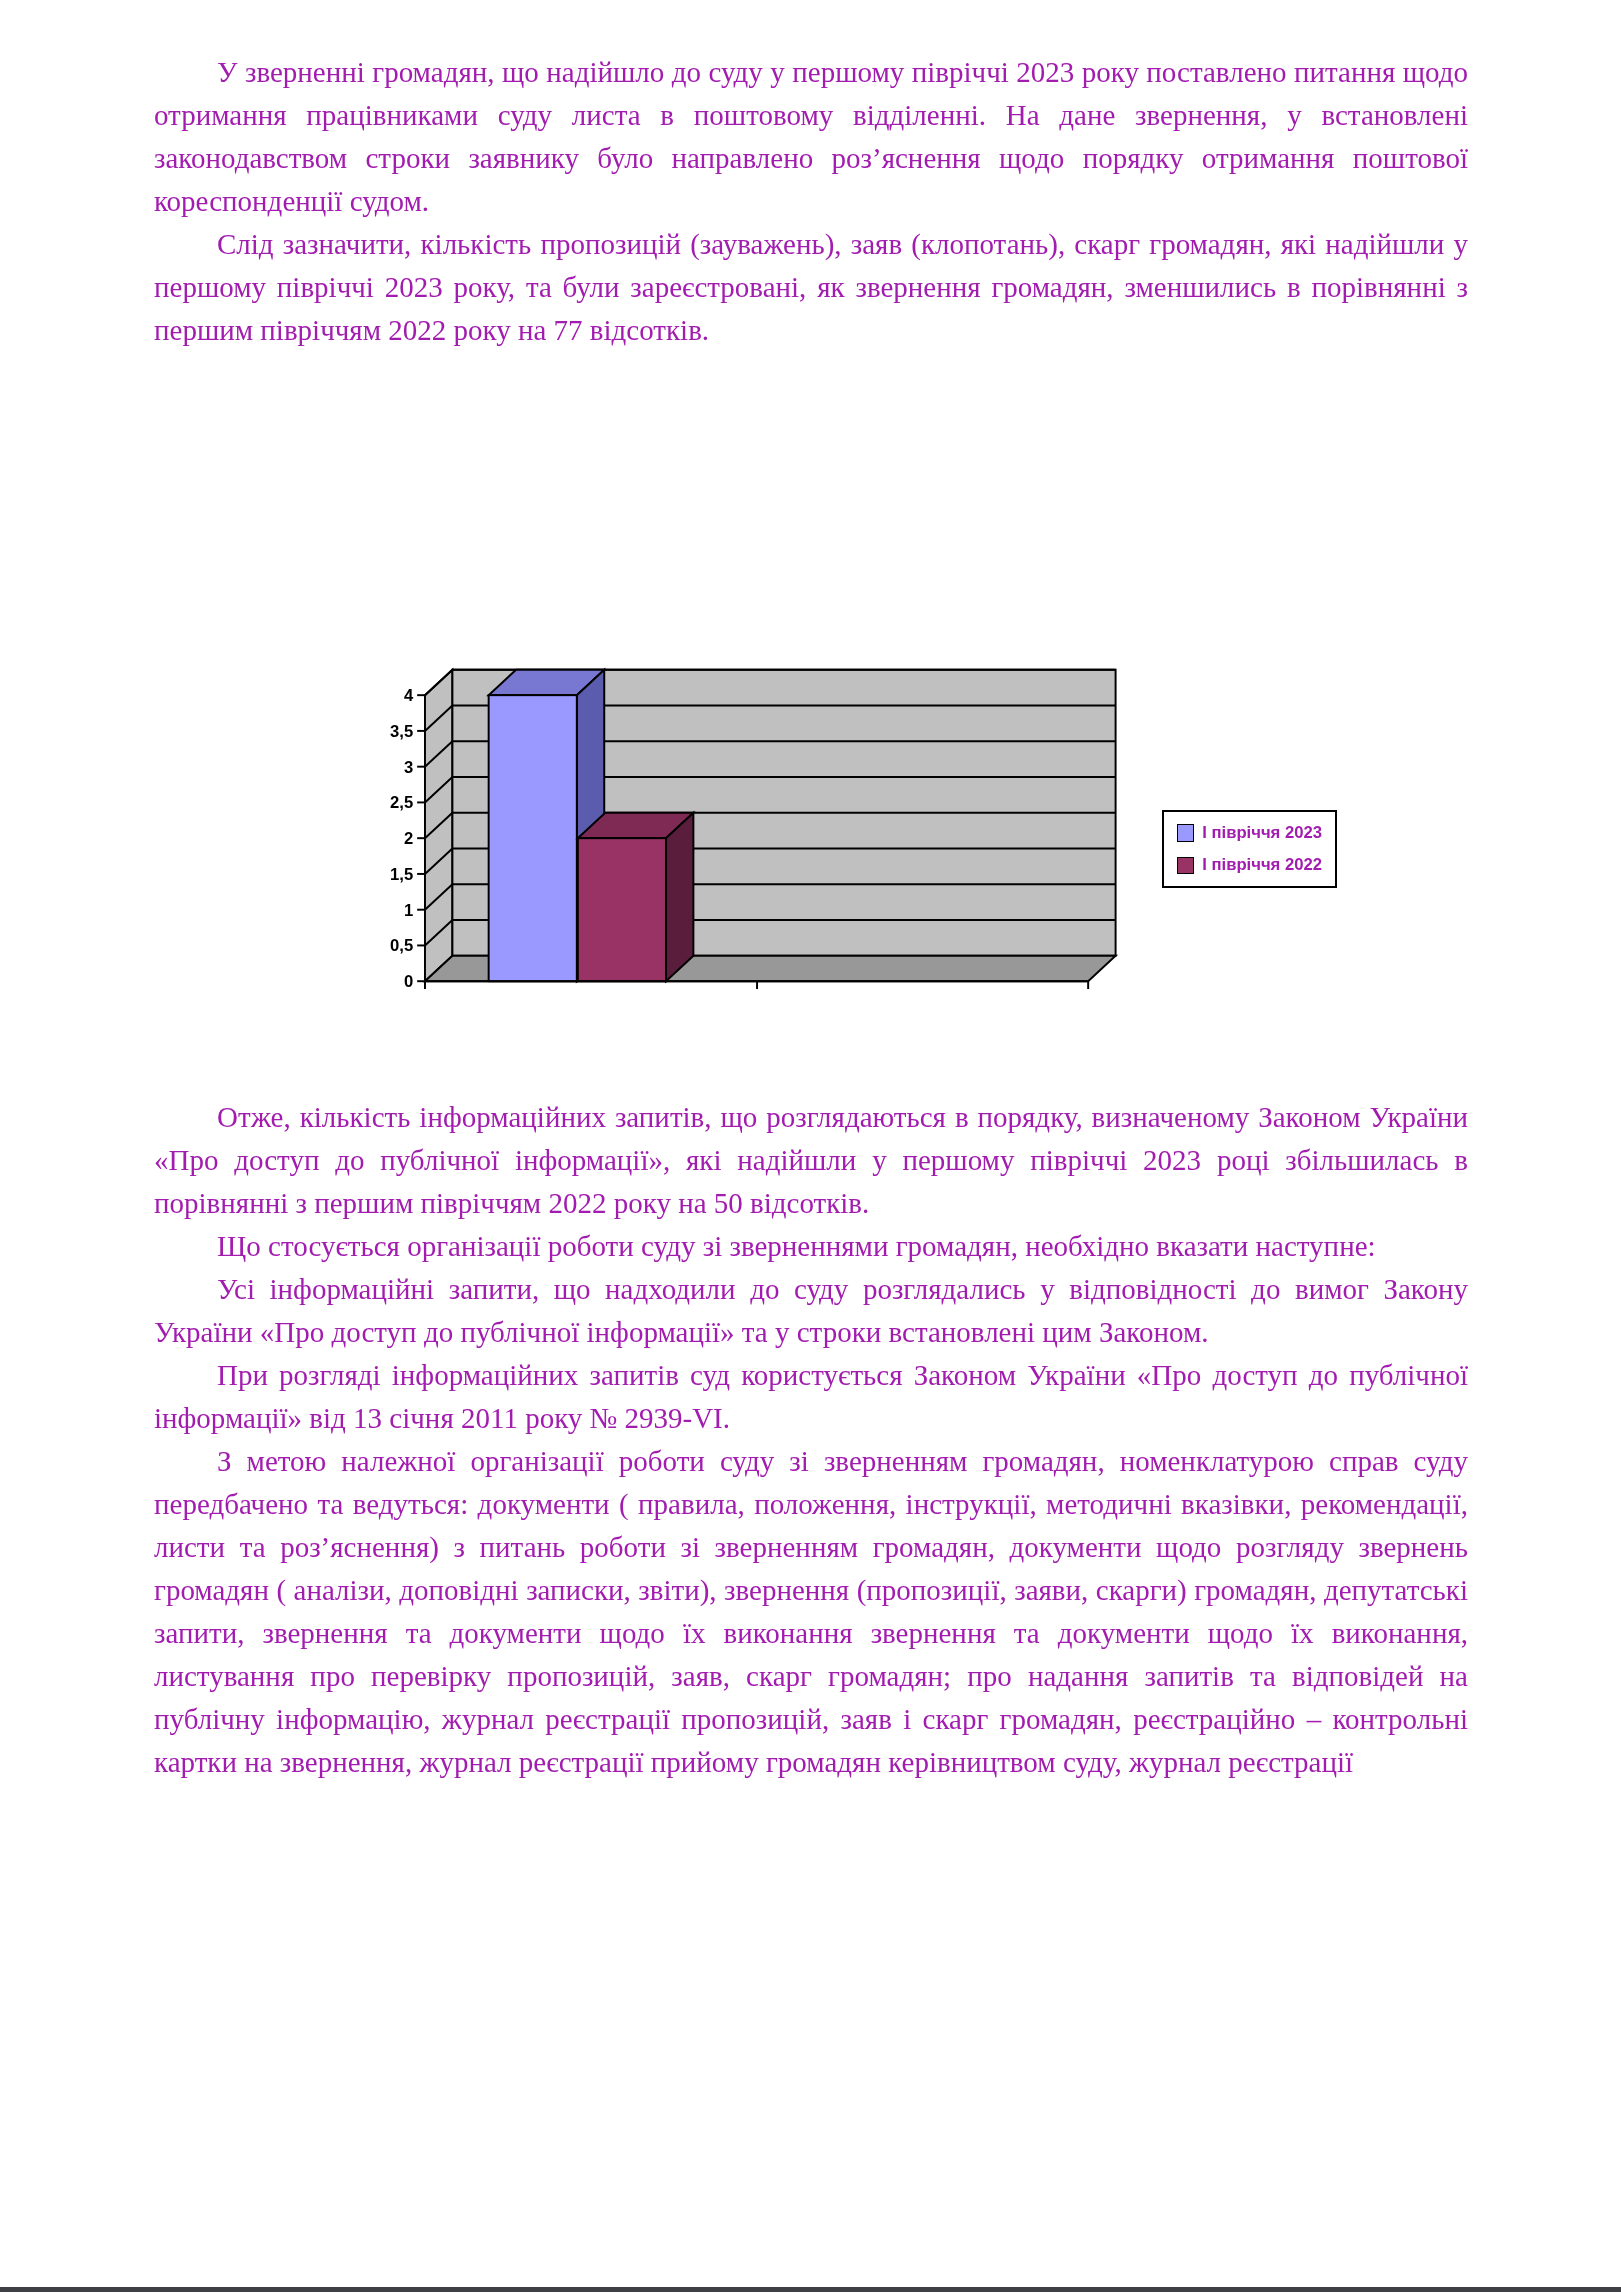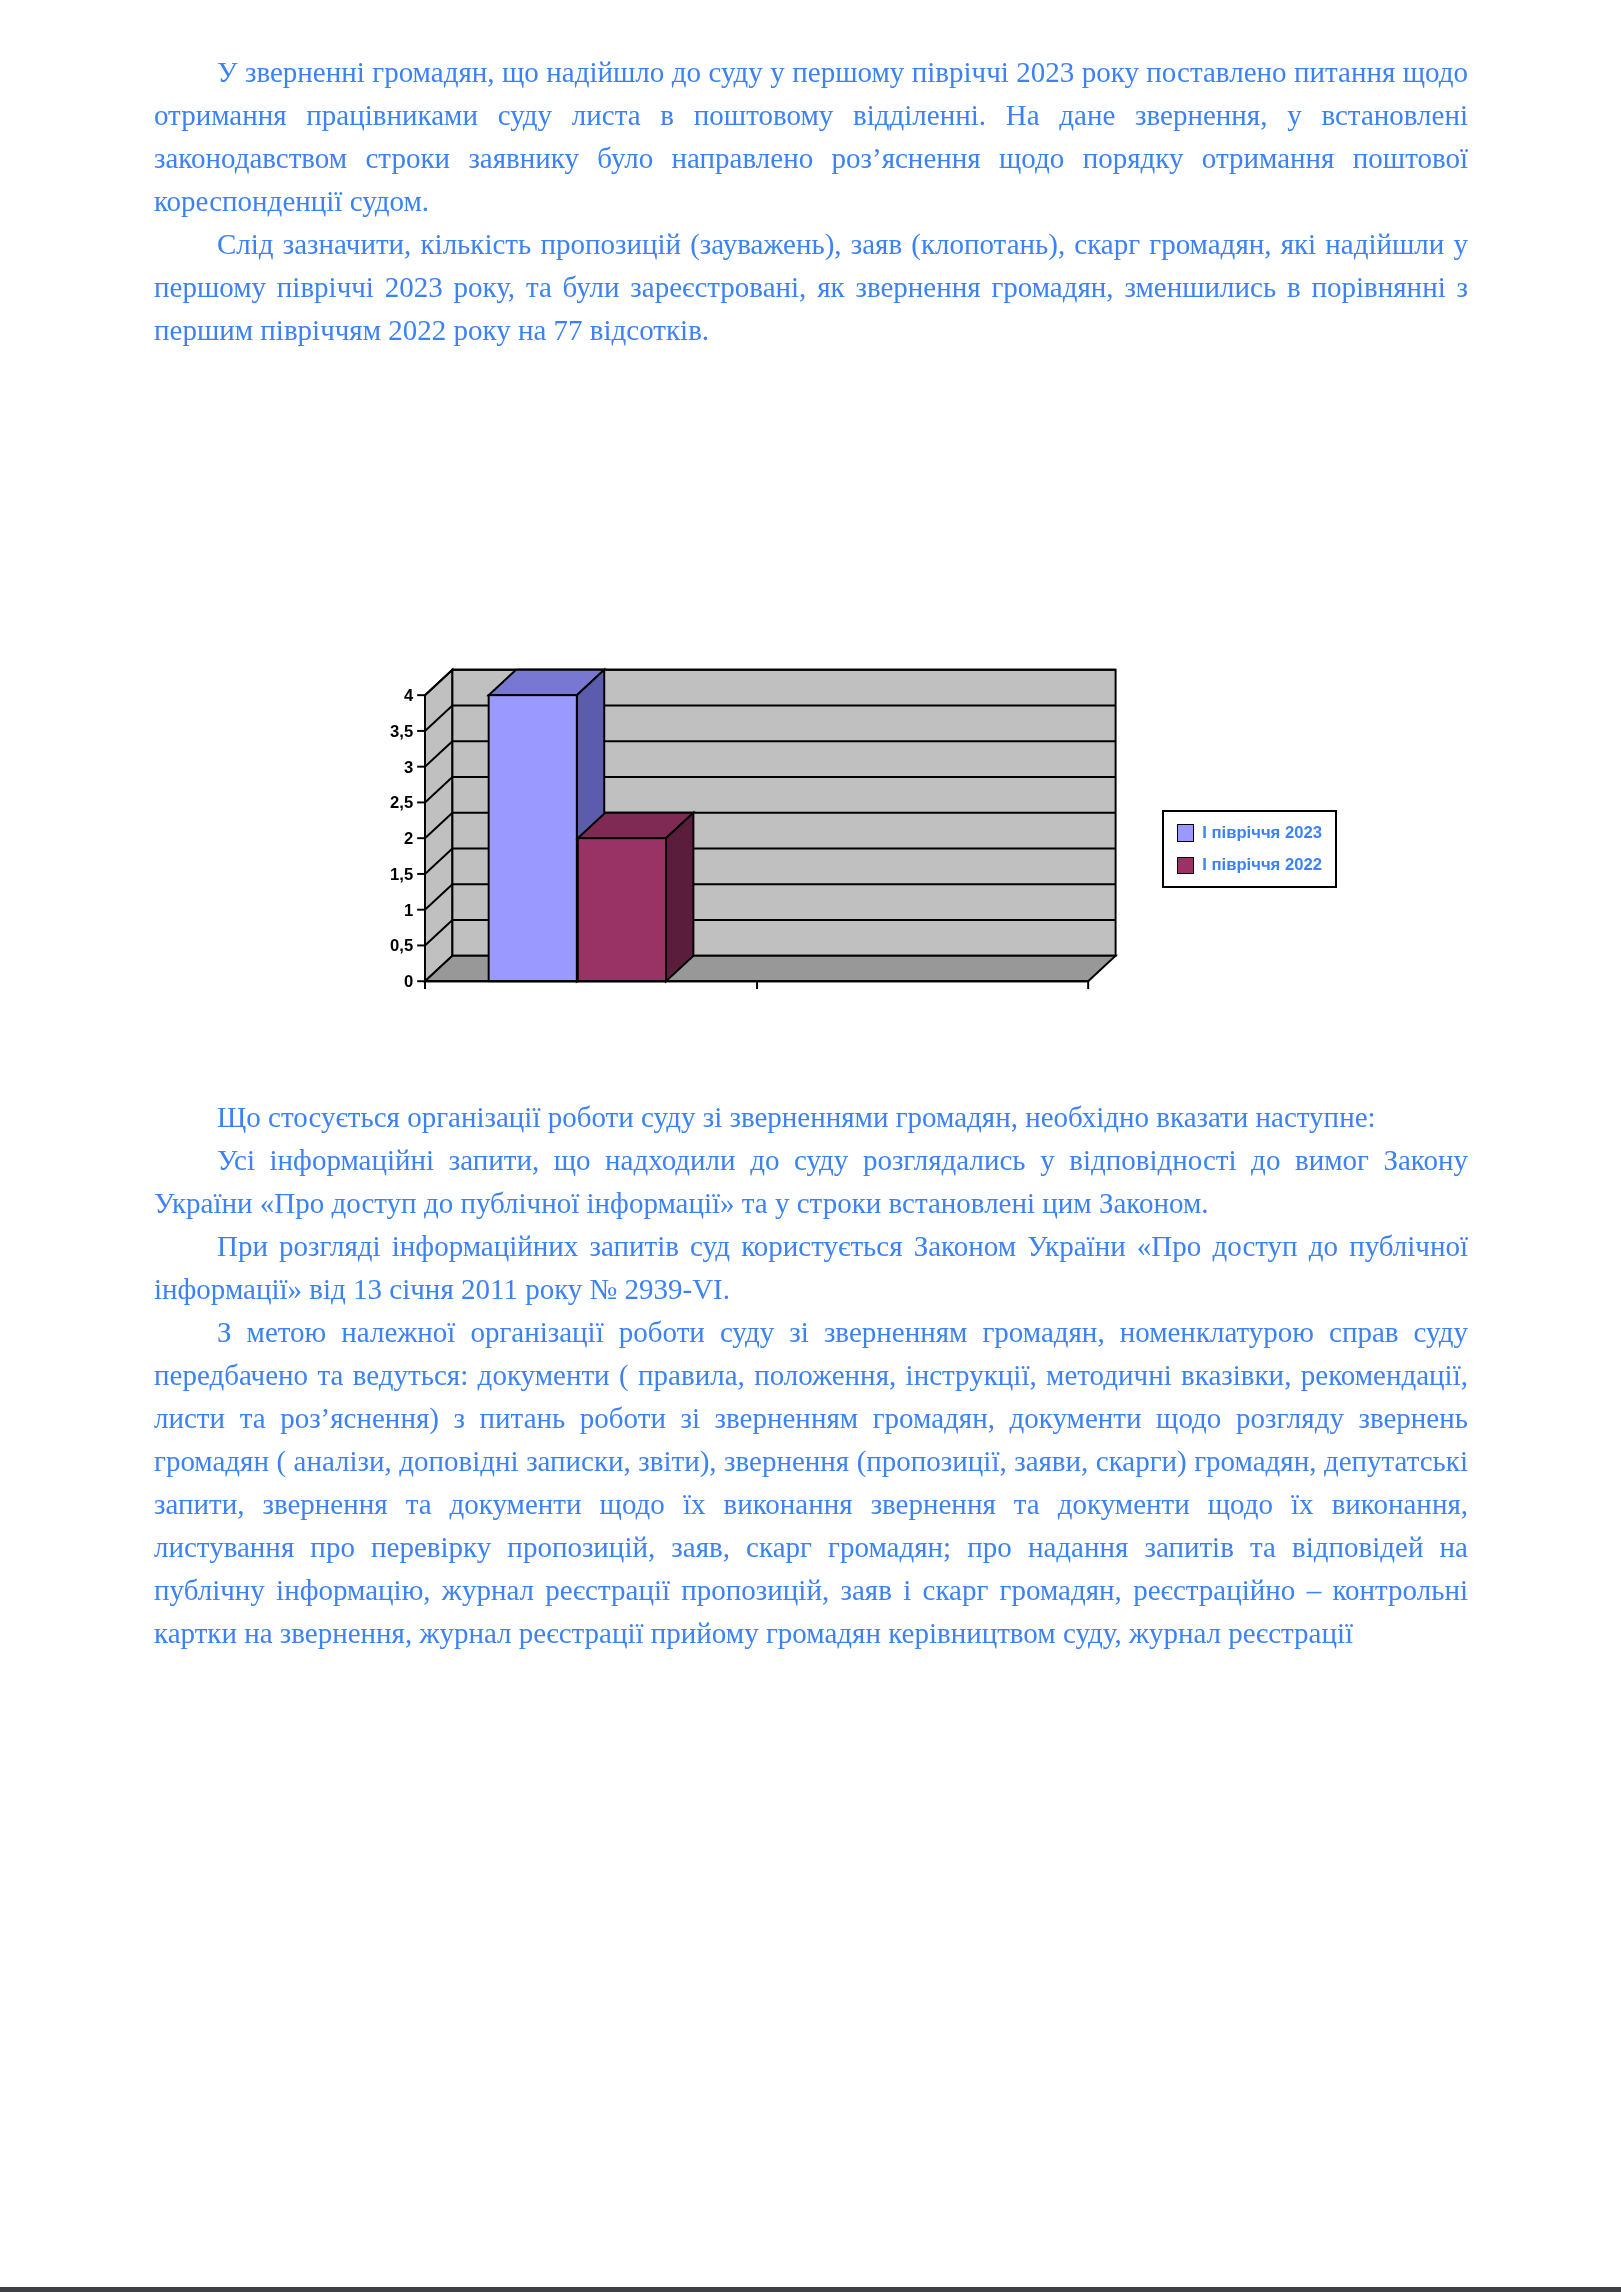--- a/index.html
+++ b/index.html
@@ -2,21 +2,21 @@
 <html lang="uk"><head>
 <meta charset="utf-8">
 <style>
   html,body{margin:0;padding:0;background:#888;}
   .page{
     position:relative;
     width:1621px;height:2293px;
     margin:0 auto;
     background:#ffffff;
     font-family:"Liberation Serif", serif;
-    color:#3b82f6;
+    color:#a21caf;
     overflow:hidden;
   }
   .text-block{
     position:absolute;left:154px;width:1314px;
     font-size:29px;line-height:43px;
     text-align:justify;
   }
   .text-block p{margin:0;text-indent:63px;}
   .tb-top{top:51px;}
   .tb-bottom{top:1096px;}
@@ -107,20 +107,21 @@
         <span>І півріччя 2023</span>
       </div>
       <div class="legend-item">
         <span class="swatch" style="background: rgb(153, 51, 102);"></span>
         <span>І півріччя 2022</span>
       </div>
     </div>
   </figure>
 
   <div class="text-block tb-bottom">
+    <p>Отже, кількість інформаційних запитів, що розглядаються в порядку, визначеному Законом України «Про доступ до публічної інформації», які надійшли у першому півріччі 2023 році збільшилась   в порівнянні з першим півріччям 2022 року на 50 відсотків.</p>
     <p>Що стосується організації роботи суду зі зверненнями громадян, необхідно вказати наступне:</p>
     <p>Усі інформаційні запити, що надходили до суду розглядались у відповідності до вимог Закону України «Про доступ до публічної інформації» та у строки встановлені цим Законом.</p>
     <p>При розгляді інформаційних запитів суд користується Законом України «Про доступ до публічної інформації» від 13 січня 2011 року № 2939-VI.</p>
     <p>З метою належної організації роботи суду зі зверненням громадян, номенклатурою справ суду передбачено та ведуться: документи ( правила, положення, інструкції, методичні вказівки, рекомендації, листи та роз’яснення) з питань роботи зі зверненням громадян, документи щодо розгляду звернень громадян (  аналізи, доповідні записки, звіти), звернення (пропозиції, заяви, скарги) громадян, депутатські запити, звернення та документи щодо їх виконання звернення та документи щодо їх виконання, листування про перевірку пропозицій, заяв, скарг громадян; про надання запитів та відповідей на публічну інформацію, журнал реєстрації пропозицій, заяв і скарг громадян, реєстраційно – контрольні картки на звернення, журнал реєстрації прийому громадян керівництвом суду, журнал реєстрації</p>
   </div>
 
   <div class="page-edge"></div>
 
 </div>
 

